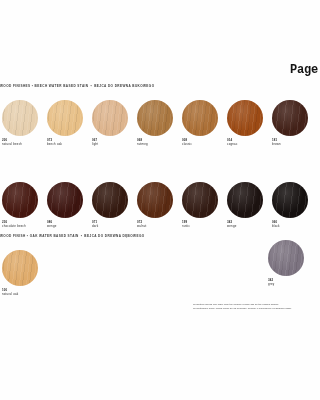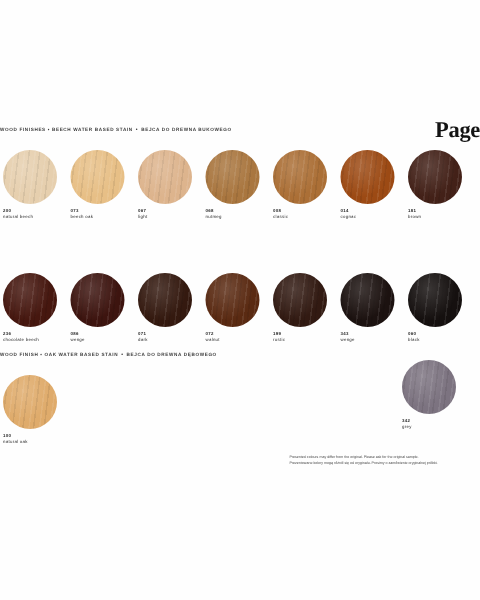--- a/index.html
+++ b/index.html
@@ -40,24 +40,24 @@
     color: #3a3a3a;
   }
 
   #head-beech { top: 84px; }
   #head-oak   { top: 234px; }
 
   
   .brand {
     position: absolute;
     right: 0px;
-    top: 79px;
-    font-family: Liberation Serif, serif;
+    top: 63px;
+    font-family: Liberation Mono, monospace;
     font-weight: 700;
-    font-size: 15px;
+    font-size: 12px;
     letter-spacing: -0.2px;
     color: #141414;
     white-space: nowrap;
     overflow: hidden;
     width: 30px;
   }
 
   
   .grid {
     position: absolute;

